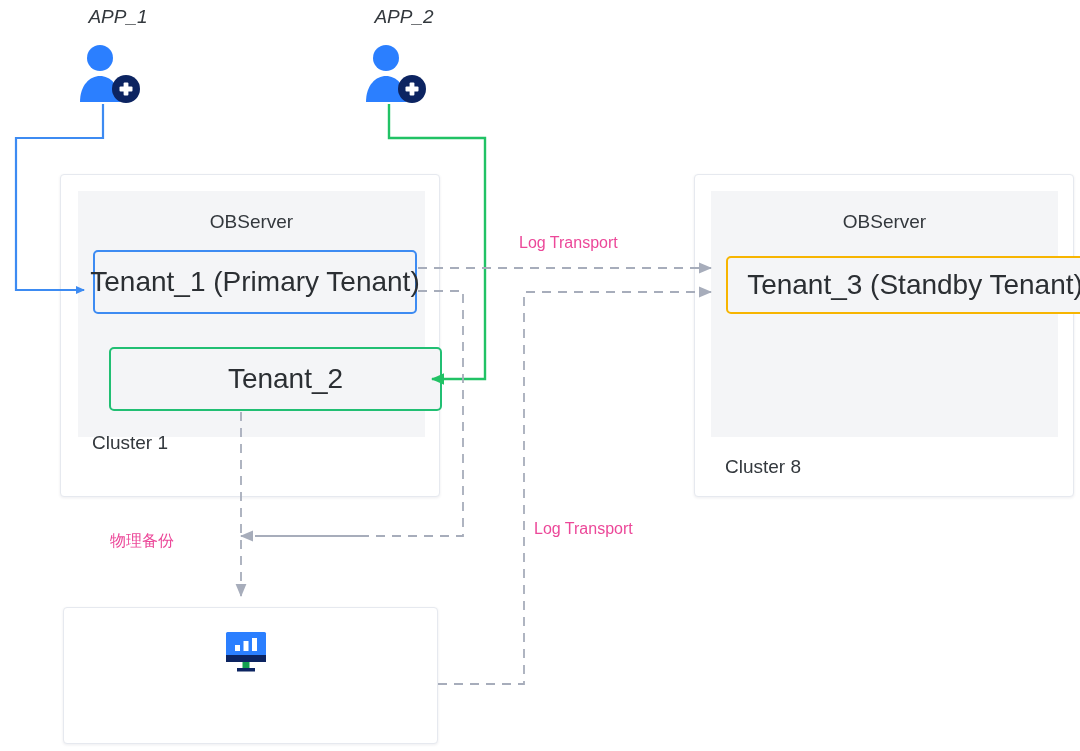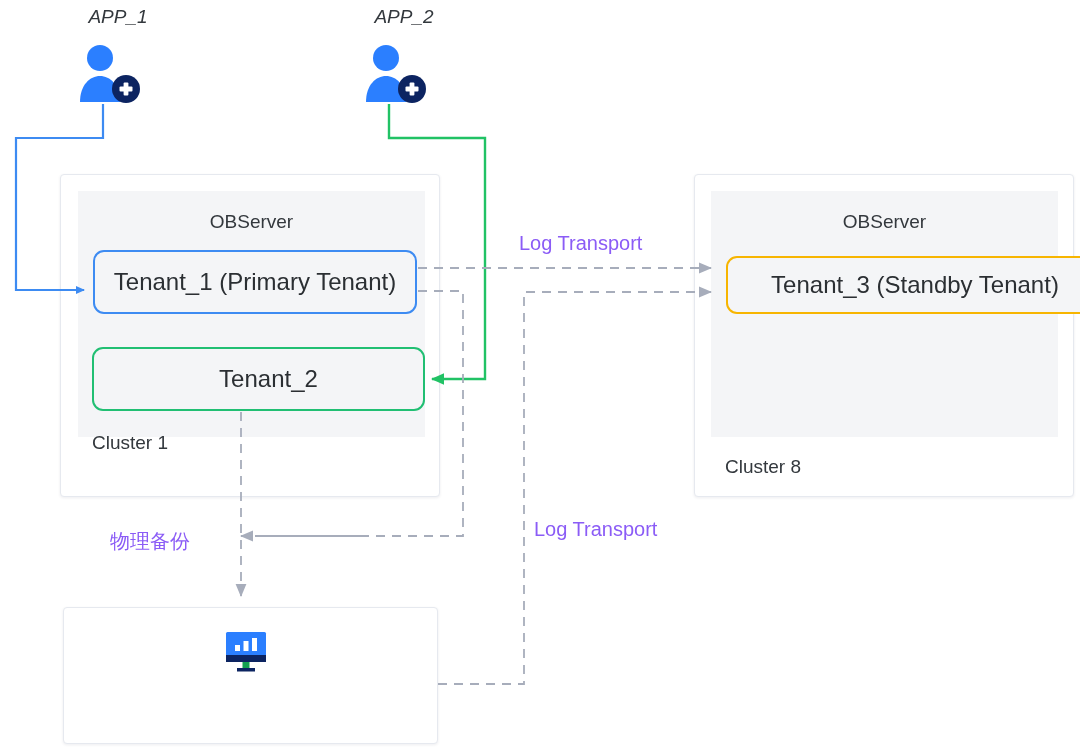--- a/index.html
+++ b/index.html
@@ -47,26 +47,26 @@
     left: 0;
     right: 0;
     text-align: center;
     font-size: 19px;
     color: #33383d;
     line-height: 22px;
   }
   .tenant-box {
     position: absolute;
     background: #f4f5f7;
-    border-radius: 11px;
+    border-radius: 5px;
     box-sizing: border-box;
     display: flex;
     align-items: center;
     justify-content: center;
-    font-size: 24px;
+    font-size: 28px;
     color: #2b2f33;
     white-space: nowrap;
   }
   .tenant-primary { border: 2px solid #3d8bf2; }
   .tenant-secondary { border: 2px solid #21bf73; }
   .tenant-standby  { border: 2px solid #f7b500; }
 
   .cluster-label {
     position: absolute;
     font-size: 19px;
@@ -78,22 +78,22 @@
     position: absolute;
     font-size: 19px;
     color: #33383d;
     line-height: 22px;
     text-align: center;
     white-space: nowrap;
     font-style: italic;
   }
   .edge-label {
     position: absolute;
-    font-size: 20px;
-    color: #8b5cf6;
+    font-size: 16px;
+    color: #ec4899;
     line-height: 22px;
     white-space: nowrap;
     background: transparent;
   }
   .storage-label {
     position: absolute;
     left: 0; right: 0;
     text-align: center;
     font-size: 19px;
     color: #2b2f33;
@@ -134,21 +134,21 @@
   <div class="outer-card" style="left:60px; top:174px; width:380px; height:323px;">
   </div>
   <div class="observer-panel" style="left:78px; top:191px; width:347px; height:246px;">
   </div>
   <div class="observer-title" style="left:78px; top:211px; width:347px;">OBServer</div>
 
   <div class="tenant-box tenant-primary" style="left:93px; top:250px; width:324px; height:64px;">
     <span>Tenant_1 (Primary Tenant)</span>
   </div>
 
-  <div class="tenant-box tenant-secondary" style="left:92px; top:347px; width:333px; height:64px;padding-left:20px;">
+  <div class="tenant-box tenant-secondary" style="left:109px; top:347px; width:333px; height:64px;padding-left:20px;">
     <span>Tenant_2</span>
   </div>
 
   <div class="cluster-label" style="left:92px; top:432px;">Cluster 1</div>
 
   <div class="outer-card" style="left:694px; top:174px; width:380px; height:323px;">
   </div>
   <div class="observer-panel" style="left:711px; top:191px; width:347px; height:246px;">
   </div>
   <div class="observer-title" style="left:711px; top:211px; width:347px;">OBServer</div>

